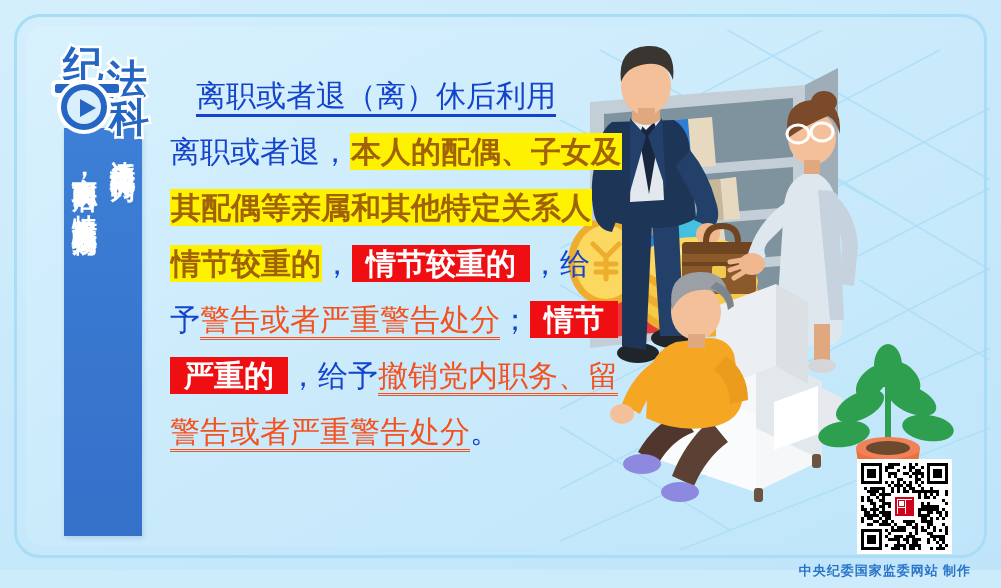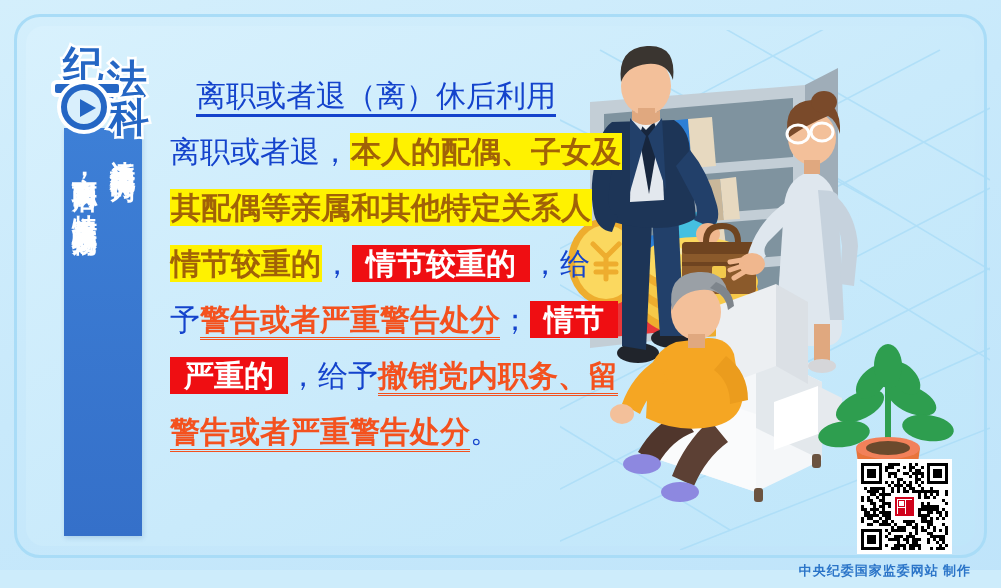--- a/index.html
+++ b/index.html
@@ -141,21 +141,21 @@
     padding: 2px 1px;
   }
   .hl-red {
     background: #ef0e12;
     color: #ffffff;
     font-weight: bold;
     padding: 2px 14px;
   }
   .orange {
     color: #f4511e;
-    font-weight: bold;
+    font-weight: normal;
     border-bottom: 3px double #f4511e;
     padding-bottom: 1px;
   }
 
   
   .illus {
     position: absolute;
     left: 560px; top: 30px;
     width: 430px; height: 520px;
     z-index: 4;

